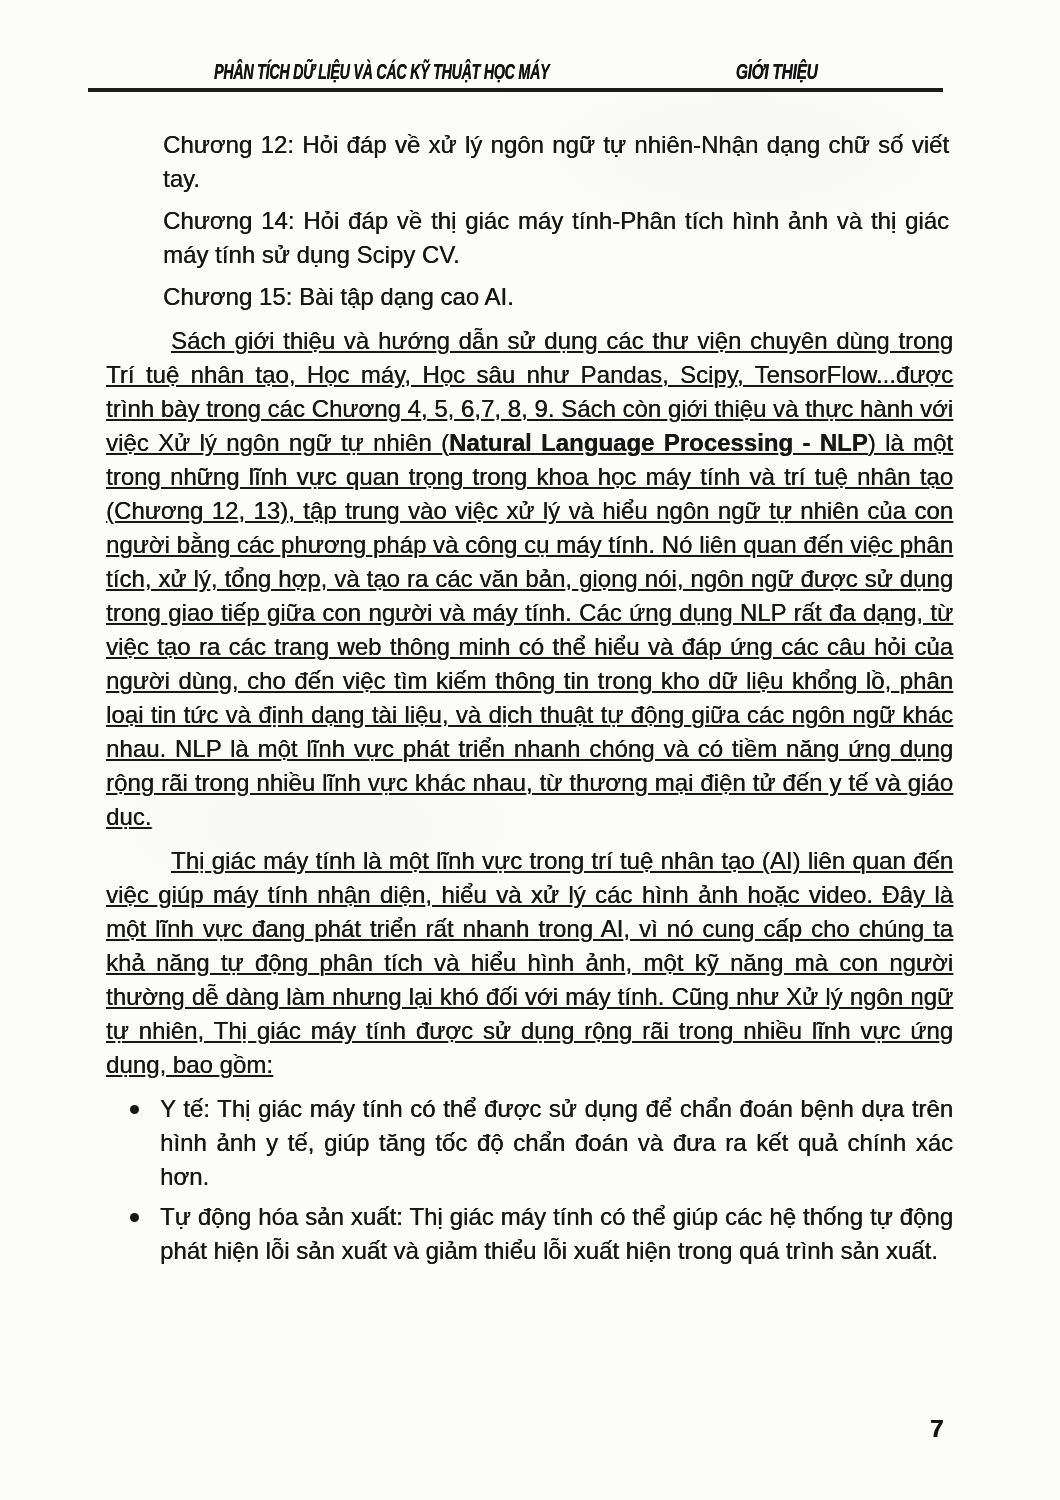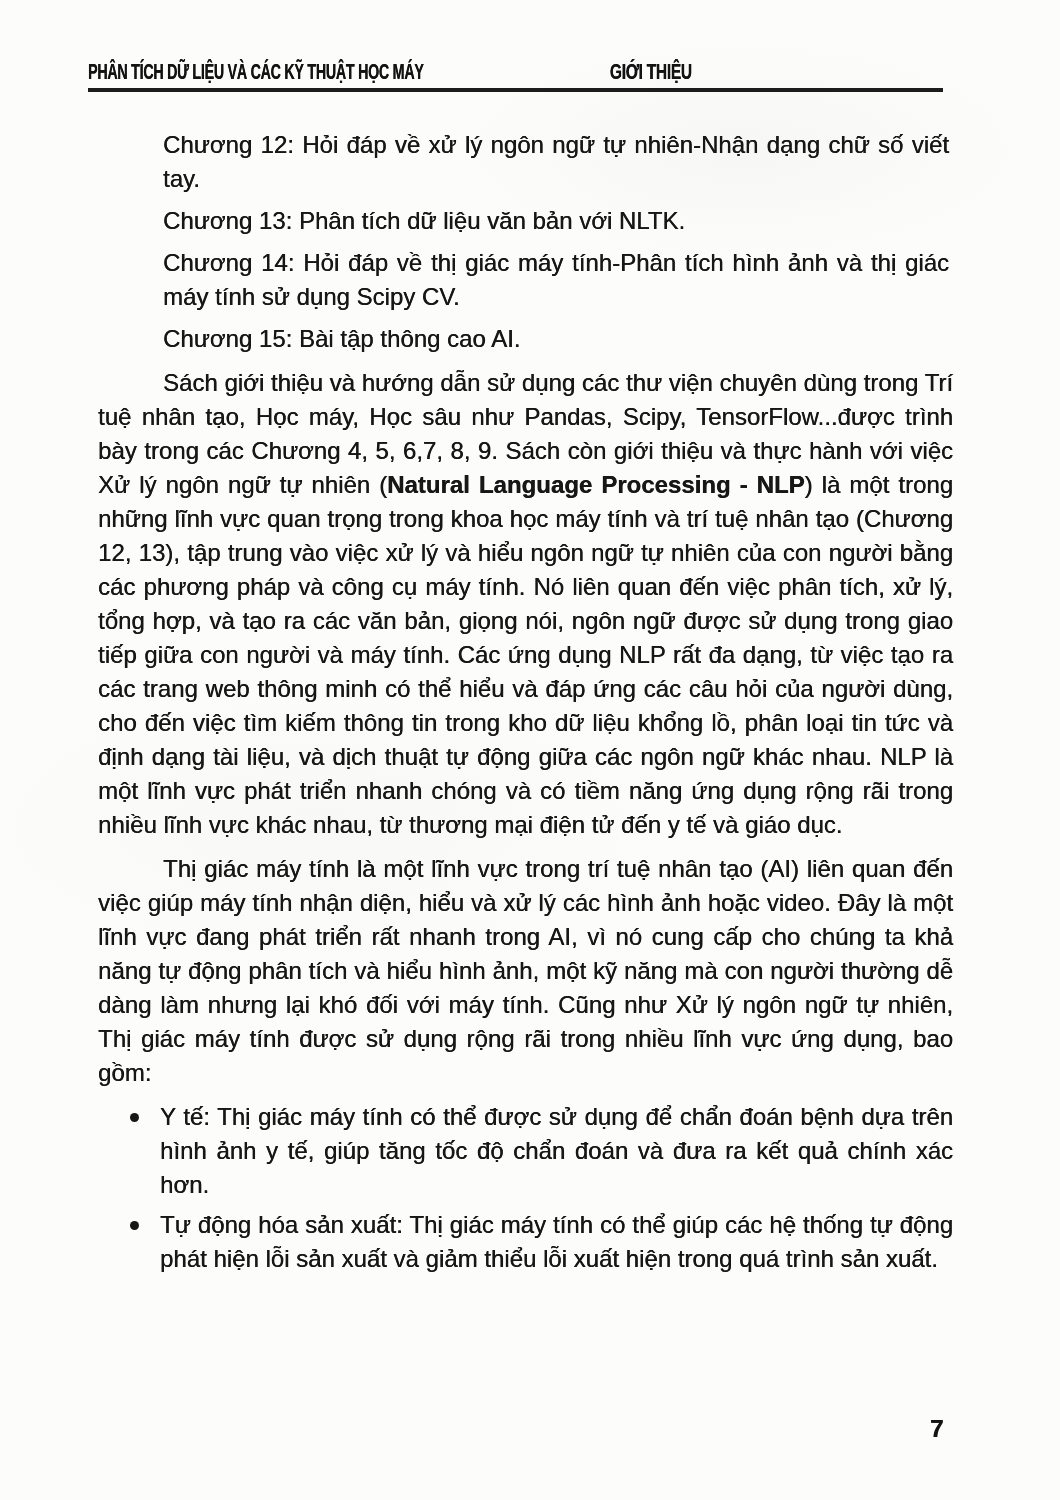--- a/index.html
+++ b/index.html
@@ -18,24 +18,25 @@
       radial-gradient(ellipse 500px 200px at 30% 55%, rgba(120,120,120,0.03), rgba(0,0,0,0) 70%),
       #fcfcfb;
   }
 
   
   .running-head {
     position: absolute;
     left: 88px; top: 60px;
     width: 855px;
     display: flex;
-    justify-content: flex-start;
+    justify-content: center;
     align-items: flex-end;
     border-bottom: 4px solid #1c1c1c;
     padding-bottom: 4px;
+    font-style: italic;
   }
   .rh-text {
     font-size: 21px;
     font-weight: 700;
     letter-spacing: -0.4px;
     white-space: nowrap;
     color: #131313;
     text-shadow: 0.4px 0 0 currentColor;
   }
   .rh-left  { transform: scale(0.68, 1.08); transform-origin: left bottom; }
@@ -50,22 +51,23 @@
     line-height: 34px;
     text-align: justify;
     text-shadow: 0.35px 0 0 currentColor;
     color: #171717;
   }
   .chapter-list { margin: 0; }
   .chapter {
     margin: 0 4px 8px 65px;
   }
   .para {
-    margin: 10px 0 0 0;
+    margin: 10px 0 0 8px;
     text-indent: 65px;
+    text-decoration: underline;
   }
   .bold-term { font-weight: 700; }
 
   .bullets {
     list-style: none;
     margin: 10px 0 0 0;
     padding: 0;
   }
   .bullets li {
     position: relative;
@@ -96,23 +98,22 @@
 
   <header class="running-head">
     <span class="rh-text rh-left">PHÂN TÍCH DỮ LIỆU VÀ CÁC KỸ THUẬT HỌC MÁY</span>
     <span class="rh-text rh-right">GIỚI THIỆU</span>
   </header>
 
   <main class="content">
 
     <div class="chapter-list">
       <p class="chapter">Chương 12: Hỏi đáp về xử lý ngôn ngữ tự nhiên-Nhận dạng chữ số viết tay.</p>
-      <p class="chapter">Chương 13: Phân tích dữ liệu văn bản với NLTK.</p>
       <p class="chapter">Chương 14: Hỏi đáp về thị giác máy tính-Phân tích hình ảnh và thị giác máy tính sử dụng Scipy CV.</p>
-      <p class="chapter">Chương 15: Bài tập thông cao AI.</p>
+      <p class="chapter">Chương 15: Bài tập dạng cao AI.</p>
     </div>
 
     <p class="para"><span>Sách giới thiệu và hướng dẫn sử dụng các thư viện chuyên dùng trong Trí tuệ nhân tạo, Học máy, Học sâu như Pandas, Scipy, TensorFlow...được trình bày trong các Chương 4, 5, 6,7, 8, 9. Sách còn giới thiệu và thực hành với việc Xử lý ngôn ngữ tự nhiên (</span><span class="bold-term">Natural Language Processing - NLP</span><span>) là một trong những lĩnh vực quan trọng trong khoa học máy tính và trí tuệ nhân tạo (Chương 12, 13), tập trung vào việc xử lý và hiểu ngôn ngữ tự nhiên của con người bằng các phương pháp và công cụ máy tính. Nó liên quan đến việc phân tích, xử lý, tổng hợp, và tạo ra các văn bản, giọng nói, ngôn ngữ được sử dụng trong giao tiếp giữa con người và máy tính. Các ứng dụng NLP rất đa dạng, từ việc tạo ra các trang web thông minh có thể hiểu và đáp ứng các câu hỏi của người dùng, cho đến việc tìm kiếm thông tin trong kho dữ liệu khổng lồ, phân loại tin tức và định dạng tài liệu, và dịch thuật tự động giữa các ngôn ngữ khác nhau. NLP là một lĩnh vực phát triển nhanh chóng và có tiềm năng ứng dụng rộng rãi trong nhiều lĩnh vực khác nhau, từ thương mại điện tử đến y tế và giáo dục.</span></p>
 
     <p class="para">Thị giác máy tính là một lĩnh vực trong trí tuệ nhân tạo (AI) liên quan đến việc giúp máy tính nhận diện, hiểu và xử lý các hình ảnh hoặc video. Đây là một lĩnh vực đang phát triển rất nhanh trong AI, vì nó cung cấp cho chúng ta khả năng tự động phân tích và hiểu hình ảnh, một kỹ năng mà con người thường dễ dàng làm nhưng lại khó đối với máy tính. Cũng như Xử lý ngôn ngữ tự nhiên, Thị giác máy tính được sử dụng rộng rãi trong nhiều lĩnh vực ứng dụng, bao gồm:</p>
 
     <ul class="bullets">
       <li>
         <span class="bullet-dot"></span>
         <span>Y tế: Thị giác máy tính có thể được sử dụng để chẩn đoán bệnh dựa trên hình ảnh y tế, giúp tăng tốc độ chẩn đoán và đưa ra kết quả chính xác hơn.</span>

